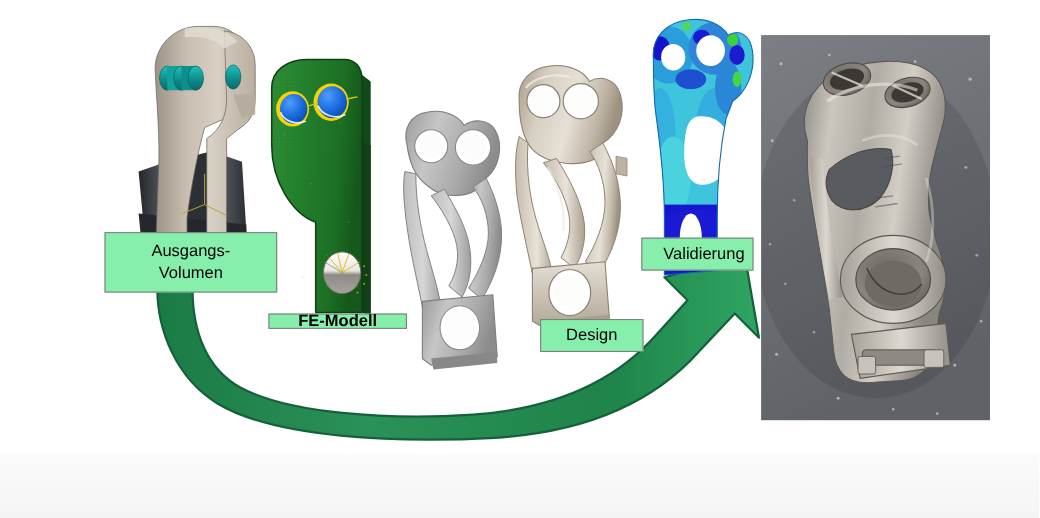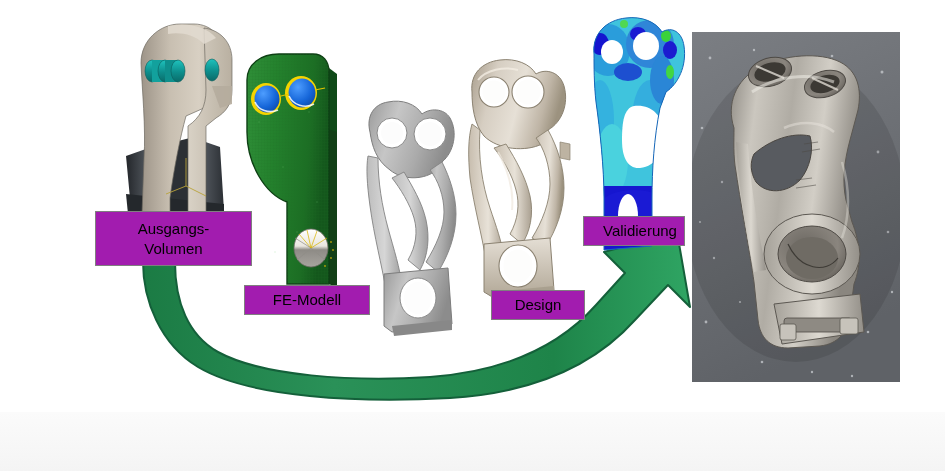--- a/index.html
+++ b/index.html
@@ -9,21 +9,21 @@
   }
   #stage{position:absolute;left:0;top:0;width:945px;height:471px;background:#ffffff;}
 
   
   .bottom-band{position:absolute;left:0;top:412px;width:945px;height:59px;
     background:linear-gradient(180deg,#fbfbfb 0%,#f7f7f7 60%,#f4f4f4 100%);}
 
   
   .label-box{
     position:absolute;
-    background:#a21caf;
+    background:#86efac;
     border:1px solid #7f7f7f;
     color:#000000;
     font-size:15px;
     line-height:1.28;
     text-align:center;
     display:flex;align-items:center;justify-content:center;
     box-sizing:border-box;
     z-index:40;
     white-space:pre-line;
   }
@@ -528,20 +528,20 @@
 
       <path d="M60,60 C84,44 116,40 142,50" stroke="#efece6" stroke-width="3" fill="none" opacity="0.55"></path>
       <path d="M92,96 C110,88 130,90 142,100" stroke="#eae7e1" stroke-width="2.5" fill="none" opacity="0.45"></path>
       <path d="M150,130 C158,156 158,184 150,206" stroke="#e8e5df" stroke-width="2.5" fill="none" opacity="0.4"></path>
     </svg>
   </div>
 
   <div class="label-box" style="left:95px;top:211px;width:157px;height:55px;">Ausgangs-
 Volumen</div>
 
-  <div class="label-box" style="left:244px;top:285px;width:126px;height:30px;">FE-Modell</div>
+  <div class="label-box" style="left:244px;top:285px;width:126px;height:14px;font-weight:bold;">FE-Modell</div>
 
 
   <div class="label-box" style="left:491px;top:290px;width:94px;height:30px;">Design</div>
 
   <div class="label-box" style="left:583px;top:216px;width:102px;height:30px;padding-left:12px;">Validierung</div>
 
 </div>
 
 </body></html>

